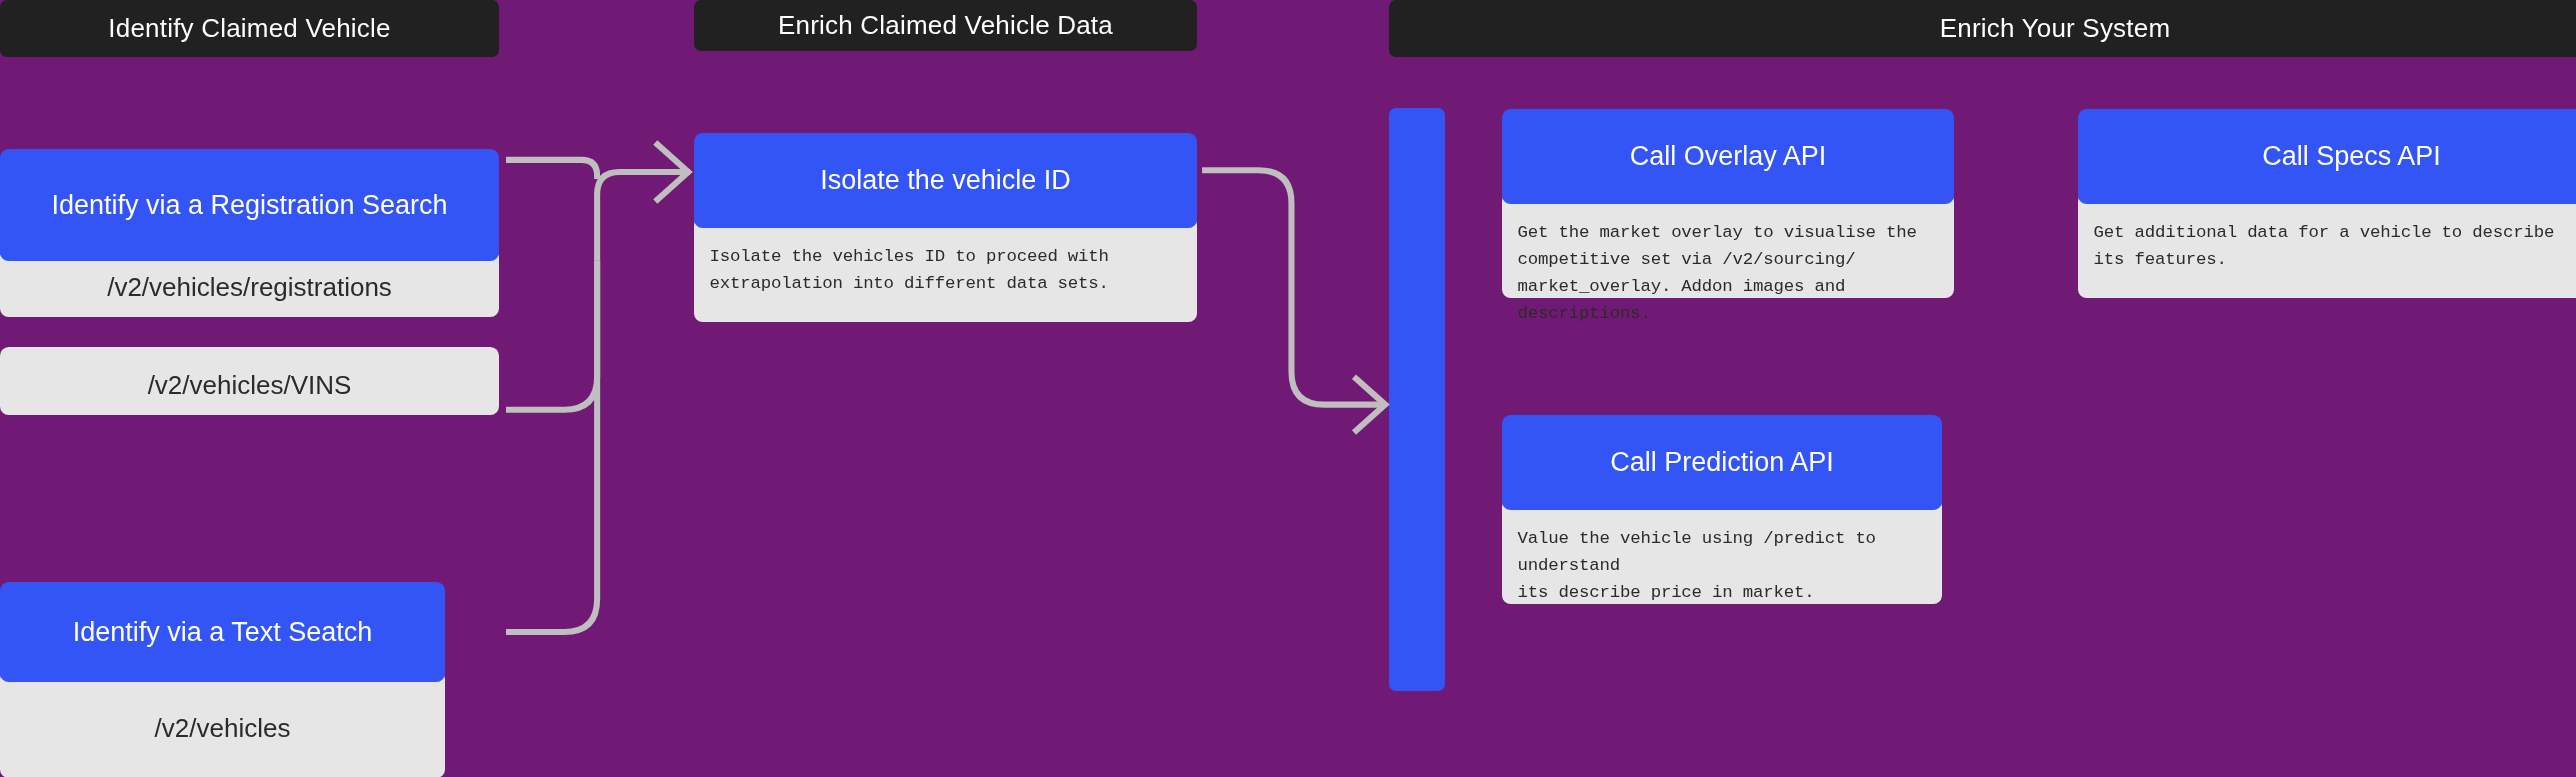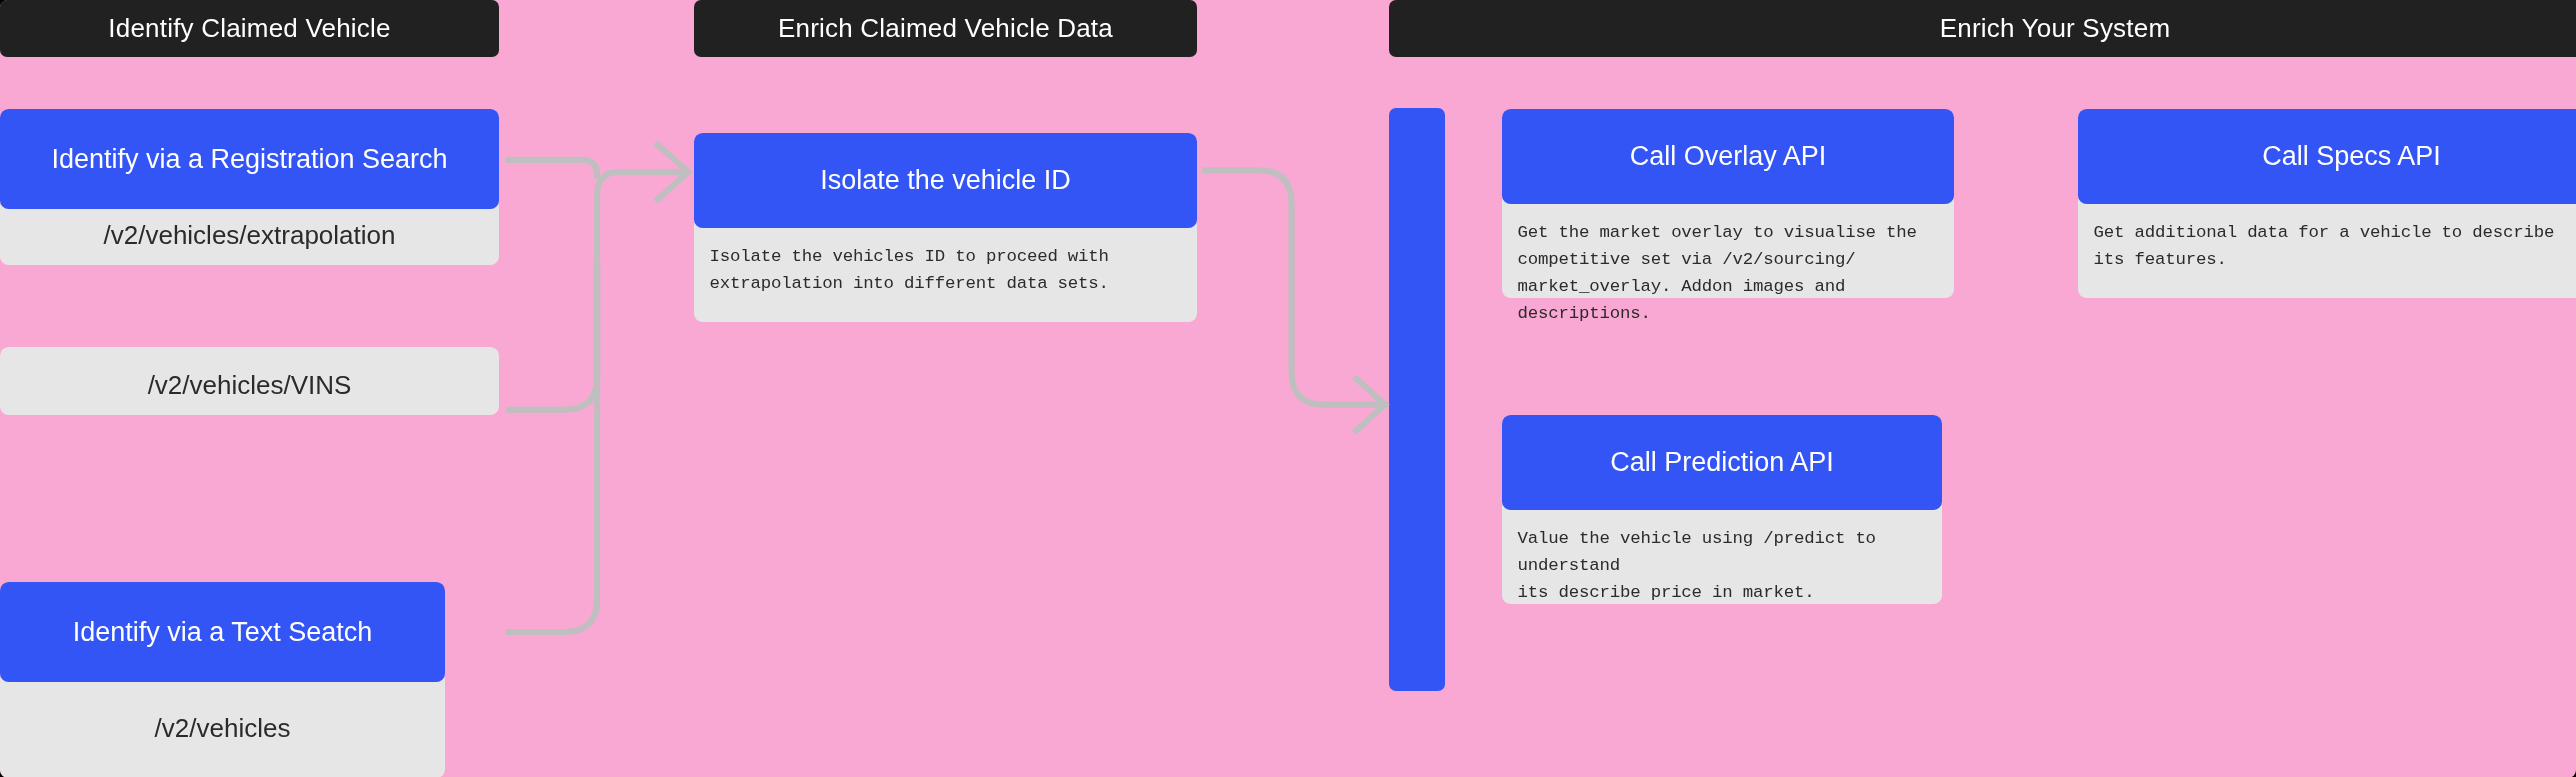--- a/index.html
+++ b/index.html
@@ -2,21 +2,21 @@
 <html style="font-size:14px"><head>
 <meta charset="utf-8">
 <style>
   * { box-sizing: border-box; margin: 0; padding: 0; }
   html, body {
     width: 2576px; height: 778px;
     background: #000000;
     overflow: hidden;
     font-family: "Liberation Sans", sans-serif;
   }
-  #canvas { position: relative; width: 2576px; height: 778px; background: #f9a8d4; border-radius: 8px; }
+  #canvas { position: relative; width: 2576px; height: 778px; background: #701a75; }
 
   
   .lane-header {
     position: absolute;
     background: #212121;
     border-radius: 7px;
     color: #ffffff;
     display: flex;
     align-items: center;
     justify-content: center;
@@ -95,31 +95,31 @@
 </style>
 </head>
 <body>
 
 <div id="canvas">
 
   <div class="lane-header" style="left:0px; top:0px; width:499px; height:57px;">
     <span>Identify Claimed Vehicle</span>
   </div>
 
-  <div class="lane-header" style="left:694px; top:0px; width:503px; height:57px;">
+  <div class="lane-header" style="left:694px; top:0px; width:503px; height:51px;">
     <span>Enrich Claimed Vehicle Data</span>
   </div>
 
   <div class="lane-header" style="left:1389px; top:0px; width:1332px; height:57px;">
     <span>Enrich Your System</span>
   </div>
 
   <div class="node" style="left:0px; top:109px; width:499px;">
-    <div class="node-title" style="height:100px;">Identify via a Registration Search</div>
-    <div class="node-body center-sans" style="height:68px;">/v2/vehicles/extrapolation</div>
+    <div class="node-title" style="height:112px;margin-top:40px;">Identify via a Registration Search</div>
+    <div class="node-body center-sans" style="height:68px;">/v2/vehicles/registrations</div>
   </div>
 
   <div class="node" style="left:0px; top:359px; width:499px;">
     <div class="node-body center-sans" style="height:68px;">/v2/vehicles/VINS</div>
   </div>
 
   <div class="node" style="left:0px; top:582px; width:445px;">
     <div class="node-title" style="height:100px;">Identify via a Text Seatch</div>
     <div class="node-body center-sans" style="height:108px;">/v2/vehicles</div>
   </div>

